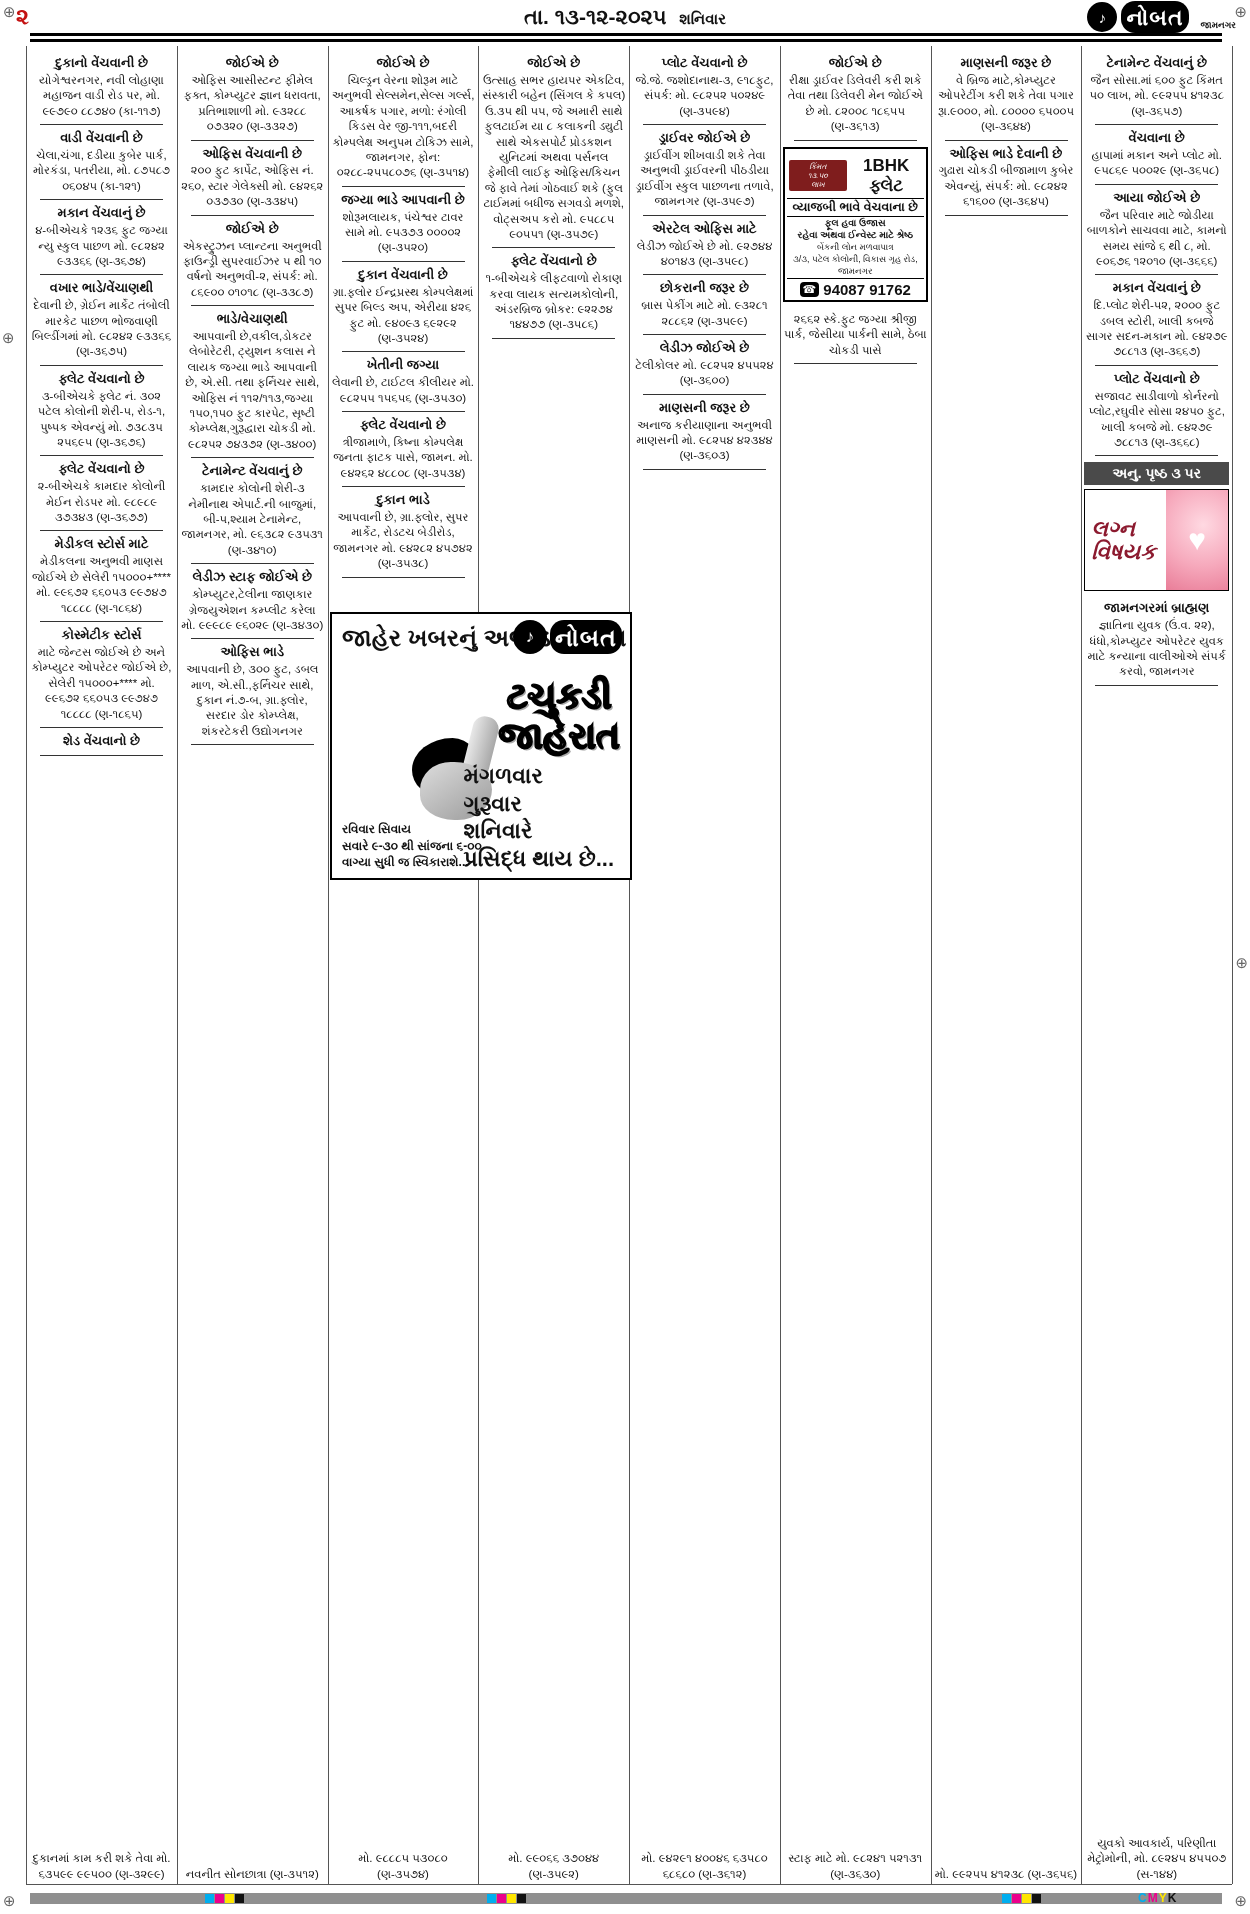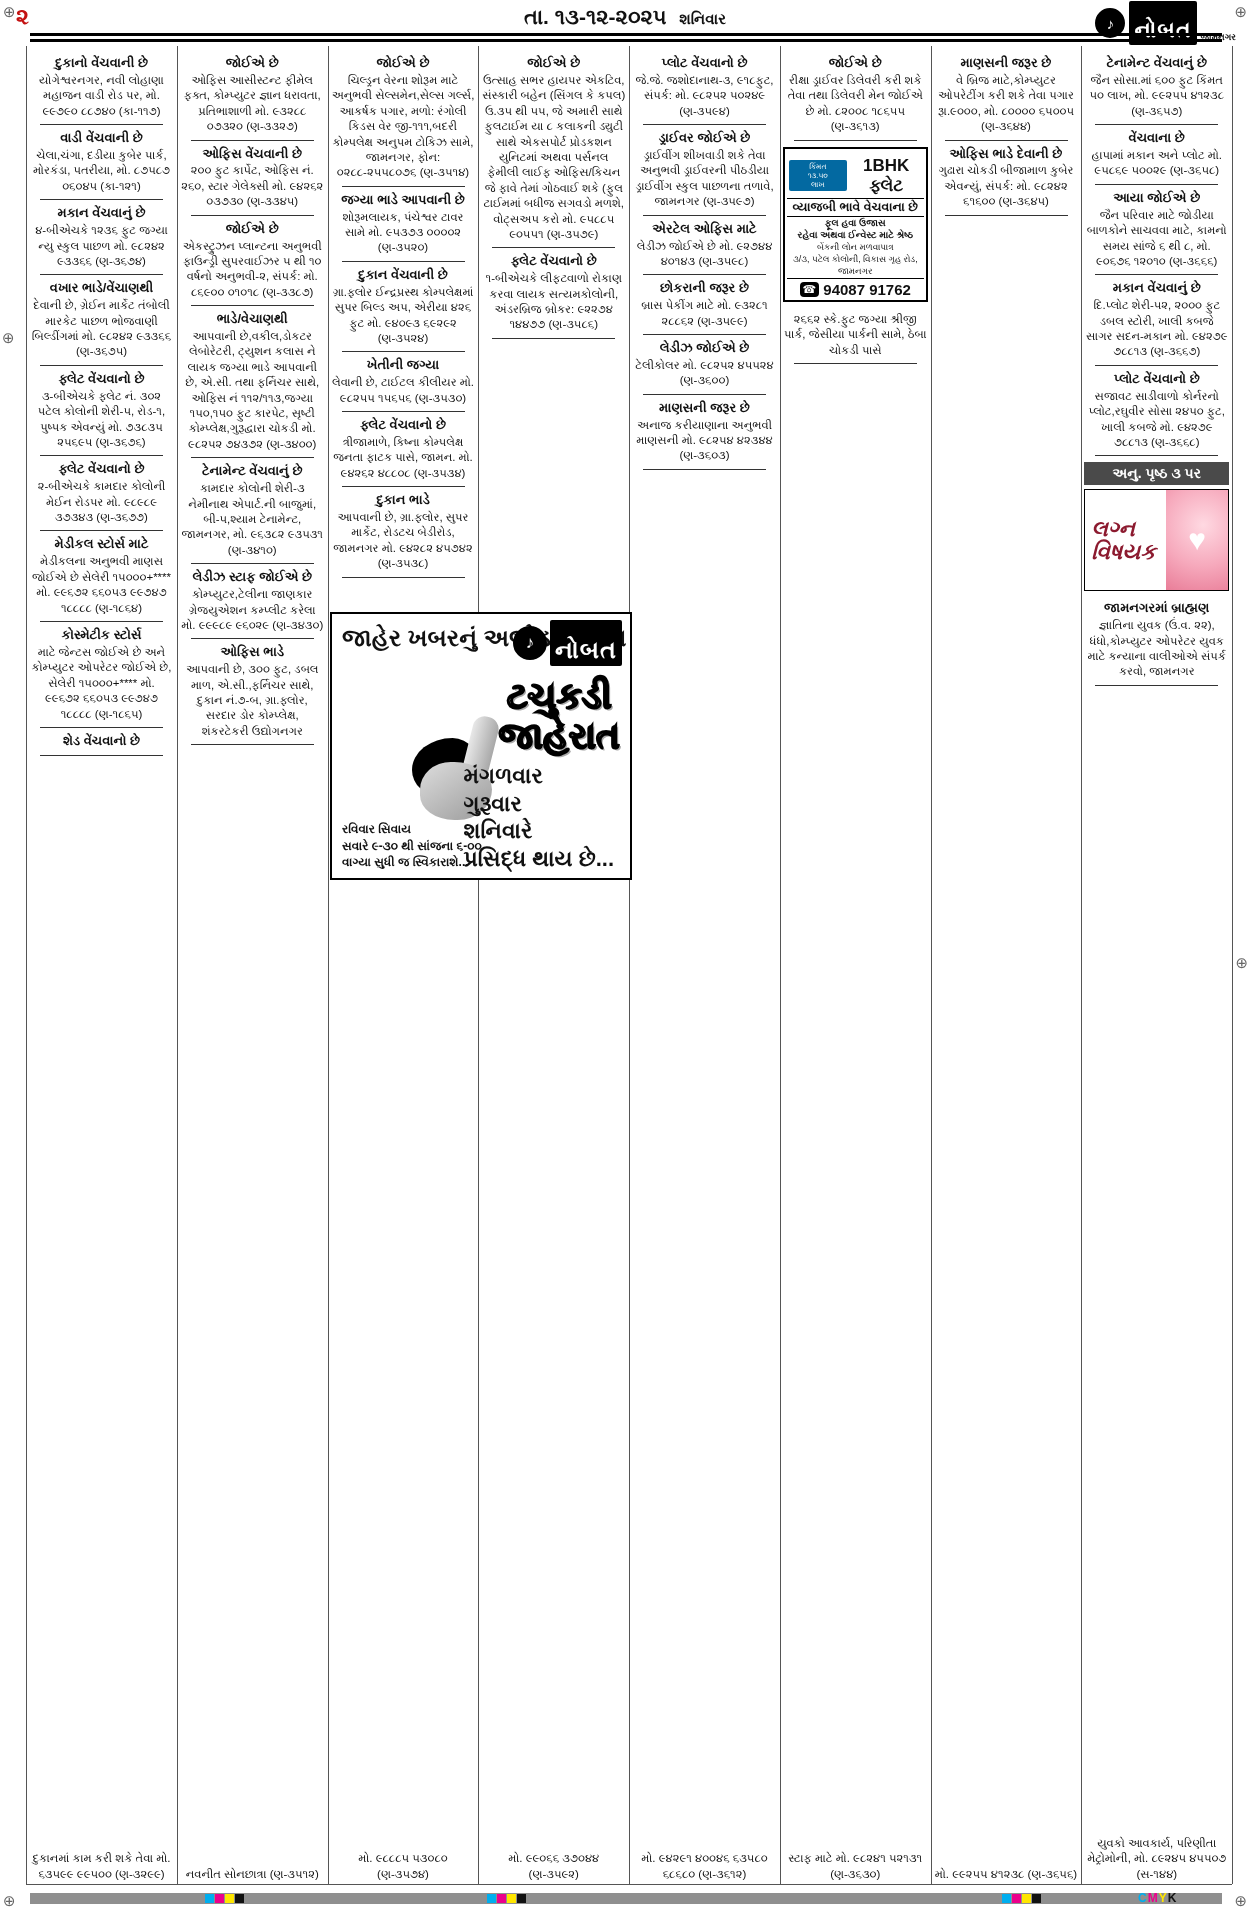--- a/index.html
+++ b/index.html
@@ -7,38 +7,38 @@
         font-family:"Liberation Sans","DejaVu Sans",sans-serif;color:#111;}
   
   .hdr{position:absolute;left:0;top:0;width:100%;height:32px;}
   .pageno{position:absolute;left:16px;top:4px;font-size:22px;font-weight:bold;color:#c41212;}
   .dateline{position:absolute;left:0;top:5px;width:100%;text-align:center;font-weight:bold;}
   .dateline .d1{font-size:21px;}
   .dateline .d2{font-size:15px;margin-left:8px;}
   .masthead{position:absolute;right:14px;top:1px;display:flex;align-items:center;gap:4px;}
   .logo-circ{width:26px;height:26px;border-radius:50%;background:#000;color:#fff;display:flex;
              align-items:center;justify-content:center;font-size:15px;border:2px solid #000;}
-  .logo-word{background:#000;color:#fff;font-weight:900;font-size:22px;padding:16px 5px 2px 5px;
-             letter-spacing:1px;border-radius:2px;}
-  .logo-sub{font-size:9px;font-weight:bold;align-self:flex-end;margin-bottom:2px;}
+  .logo-word{background:#000;color:#fff;font-weight:900;font-size:22px;padding:4px 5px 2px 5px;
+             letter-spacing:1px;border-radius:14px;}
+  .logo-sub{font-size:9px;font-weight:bold;align-self:flex-end;margin-bottom:2px;margin-left:8px;}
   .rule2{position:absolute;left:30px;width:1192px;height:3px;background:#000;}
   
   .main{position:absolute;left:0;top:46px;width:1250px;height:1838px;}
   .vrule{position:absolute;top:0;width:1px;height:1838px;background:#555;}
   .column{position:absolute;top:4px;height:1838px;width:147px;display:flex;flex-direction:column;}
   .ad{padding:5px 2px 0 2px;text-align:center;}
   .ad::after{content:"";display:block;border-bottom:1px solid #333;margin:5px 10px 0 10px;}
   .ad.nosep::after{border-bottom:none;margin:0;}
   .ad-title{font-size:13px;font-weight:bold;line-height:1.3;}
   .ad-body{font-size:11.5px;line-height:1.34;margin-top:1px;}
   .tail{margin-top:auto;padding:4px 2px 6px 2px;text-align:center;font-size:11.5px;line-height:1.34;}
   
   .bhk{border:2px solid #000;margin:6px 1px 4px 1px;text-align:center;background:#fff;}
   .bhk-row1{display:flex;align-items:center;justify-content:center;gap:4px;padding:2px;}
-  .bhk-badge{background:#0369a1;color:#fff;font-size:7.5px;line-height:1.2;padding:2px 14px;border-radius:2px;white-space:pre-line;}
+  .bhk-badge{background:#7f1d1d;color:#fff;font-size:7.5px;line-height:1.2;padding:2px 14px;border-radius:2px;white-space:pre-line;font-style:italic;}
   .bhk-title{font-size:17px;font-weight:900;}
   .bhk-sub{font-size:12.5px;font-weight:bold;border-top:1px solid #000;border-bottom:1px solid #000;padding:1px 0;}
   .bhk-line{font-size:8.8px;line-height:1.35;}
   .bhk-line.b{font-weight:bold;font-size:9.5px;}
   .bhk-phone{border-top:1px solid #000;font-size:15px;font-weight:900;padding:2px 0;display:flex;align-items:center;justify-content:center;gap:4px;}
   .phone-ic{background:#000;color:#fff;border-radius:4px;font-size:11px;padding:1px 3px;}
   
   .contbar{background:#4a4a4a;color:#fff;font-weight:bold;font-size:14px;text-align:center;
            padding:3px 0;margin:6px 1px 0 1px;}
   .lagna{border:1px solid #000;margin:4px 1px 4px 1px;height:100px;display:flex;background:#fff;}

